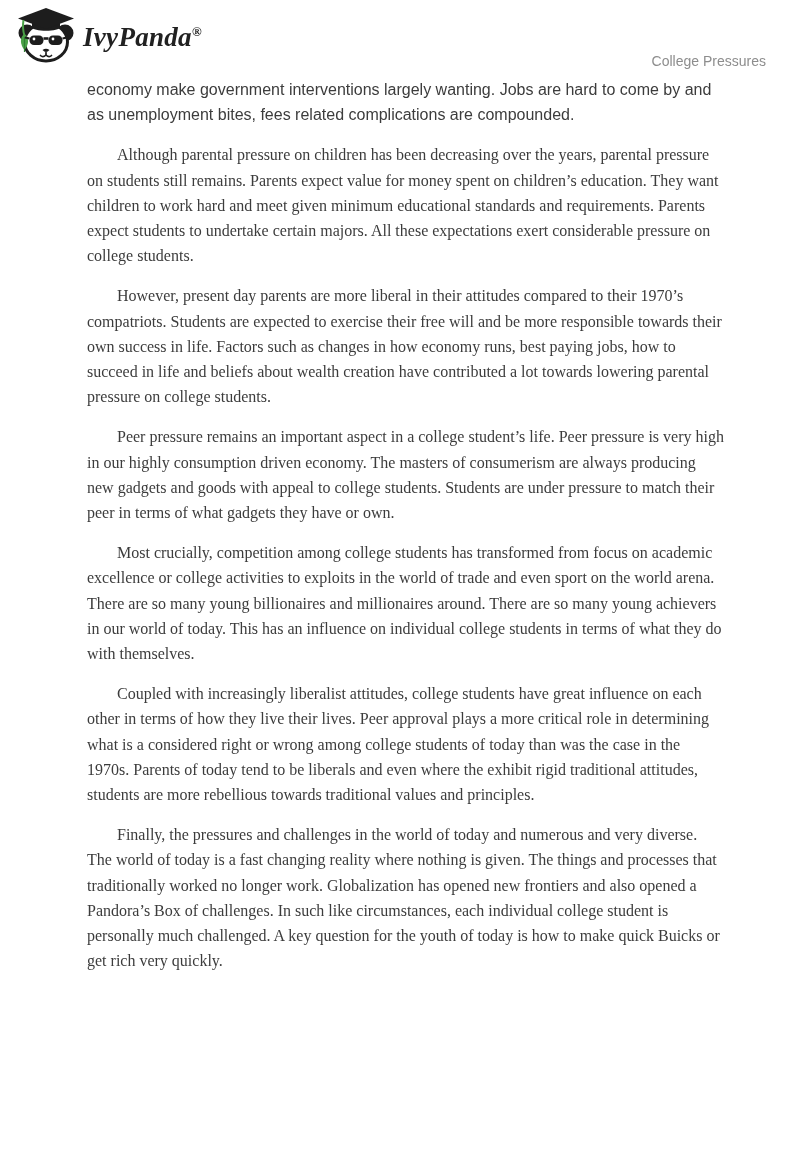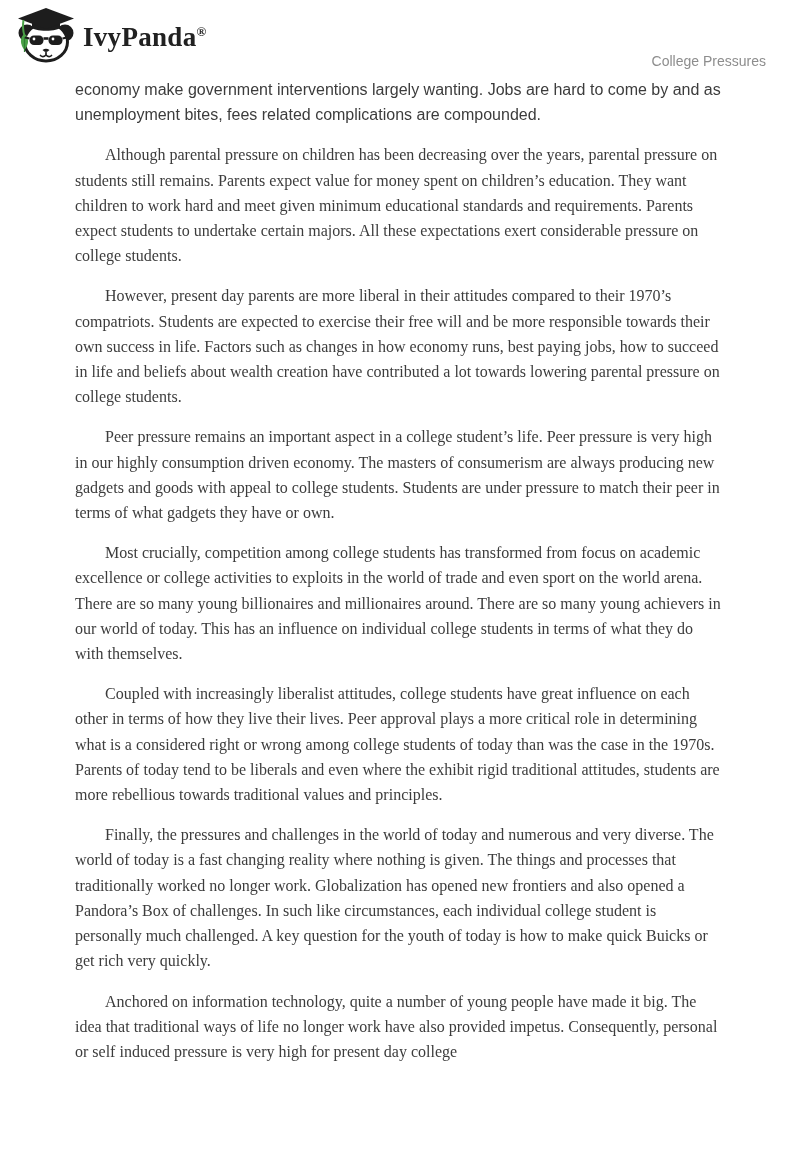--- a/index.html
+++ b/index.html
@@ -7,21 +7,21 @@
   .page {
     position: relative;
     width: 800px;
     height: 1160px;
     background: #ffffff;
     font-family: "Liberation Sans", sans-serif;
     overflow: hidden;
   }
   
   .header { position: absolute; top: 0; left: 0; width: 100%; height: 70px; }
-  .brand { position: absolute; left: 14px; top: 4px; display: flex; align-items: center; }
+  .brand { position: absolute; left: 14px; top: 4px; display: flex; align-items: center; font-style: italic; }
   .logo-wrap { width: 64px; height: 56px; display: inline-block; }
   .logo-wrap svg { width: 64px; height: 56px; display: block; }
   .brand-name {
     font-family: "Liberation Serif", "DejaVu Serif", serif;
     font-weight: 700;
     font-size: 27px;
     color: #212121;
     letter-spacing: 0.3px;
     margin-left: 5px;
     line-height: 56px;
@@ -39,21 +39,21 @@
   .article {
     position: absolute;
     left: 75px;
     top: 77px;
     width: 650px;
     font-size: 16px;
     line-height: 25.2px;
     color: #3c3c3c;
     text-align: left;
   }
-  .article p { margin: 0 0 15px 0; }
+  .article p { margin: 0 0 15px 12px; }
   .article p.indent { text-indent: 30px; font-family: Liberation Serif, serif; }
   
   .footer {
     position: absolute;
     top: 1168px;
     right: 34px;
     font-size: 18px;
     color: #b3b3b3;
   }
 </style>
@@ -96,20 +96,19 @@
   </header>
 
   <main class="article" id="article">
       <p class="">economy make government interventions largely wanting. Jobs are hard to come by and as unemployment bites, fees related complications are compounded.</p>
       <p class="indent">Although parental pressure on children has been decreasing over the years, parental pressure on students still remains. Parents expect value for money spent on children’s education. They want children to work hard and meet given minimum educational standards and requirements. Parents expect students to undertake certain majors. All these expectations exert considerable pressure on college students.</p>
       <p class="indent">However, present day parents are more liberal in their attitudes compared to their 1970’s compatriots. Students are expected to exercise their free will and be more responsible towards their own success in life. Factors such as changes in how economy runs, best paying jobs, how to succeed in life and beliefs about wealth creation have contributed a lot towards lowering parental pressure on college students.</p>
       <p class="indent">Peer pressure remains an important aspect in a college student’s life. Peer pressure is very high in our highly consumption driven economy. The masters of consumerism are always producing new gadgets and goods with appeal to college students. Students are under pressure to match their peer in terms of what gadgets they have or own.</p>
       <p class="indent">Most crucially, competition among college students has transformed from focus on academic excellence or college activities to exploits in the world of trade and even sport on the world arena. There are so many young billionaires and millionaires around. There are so many young achievers in our world of today. This has an influence on individual college students in terms of what they do with themselves.</p>
       <p class="indent">Coupled with increasingly liberalist attitudes, college students have great influence on each other in terms of how they live their lives. Peer approval plays a more critical role in determining what is a considered right or wrong among college students of today than was the case in the 1970s. Parents of today tend to be liberals and even where the exhibit rigid traditional attitudes, students are more rebellious towards traditional values and principles.</p>
       <p class="indent">Finally, the pressures and challenges in the world of today and numerous and very diverse. The world of today is a fast changing reality where nothing is given. The things and processes that traditionally worked no longer work. Globalization has opened new frontiers and also opened a Pandora’s Box of challenges. In such like circumstances, each individual college student is personally much challenged. A key question for the youth of today is how to make quick Buicks or get rich very quickly.</p>
-      <p class="indent">Anchored on information technology, quite a number of young people have made it big. The idea that traditional ways of life no longer work have also provided impetus. Consequently, personal or self induced pressure is very high for present day college</p>
     </main>
 
   <footer class="footer">
     <span>https://ivypanda.com/essays/college-pressures/</span>
   </footer>
 
 </div>
 
 </body></html>

